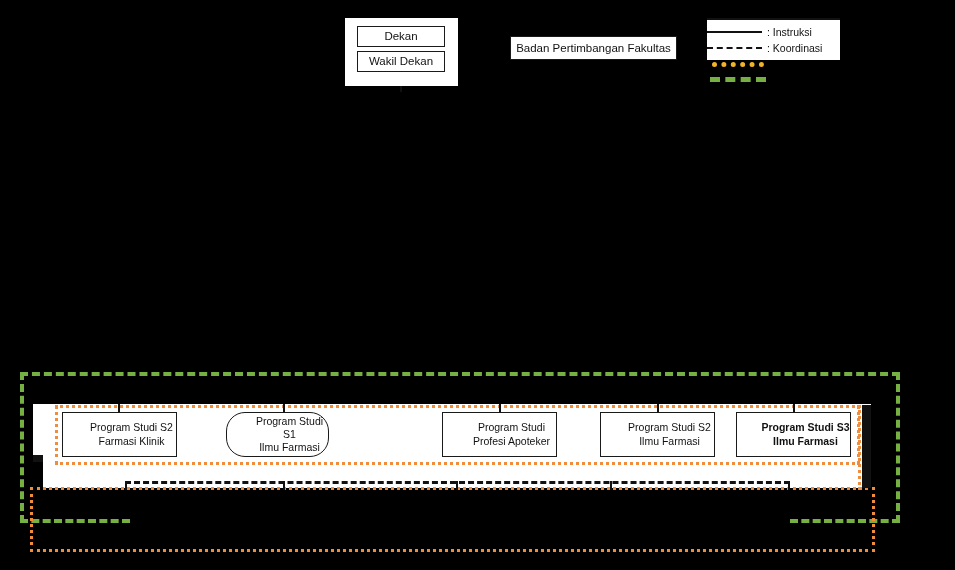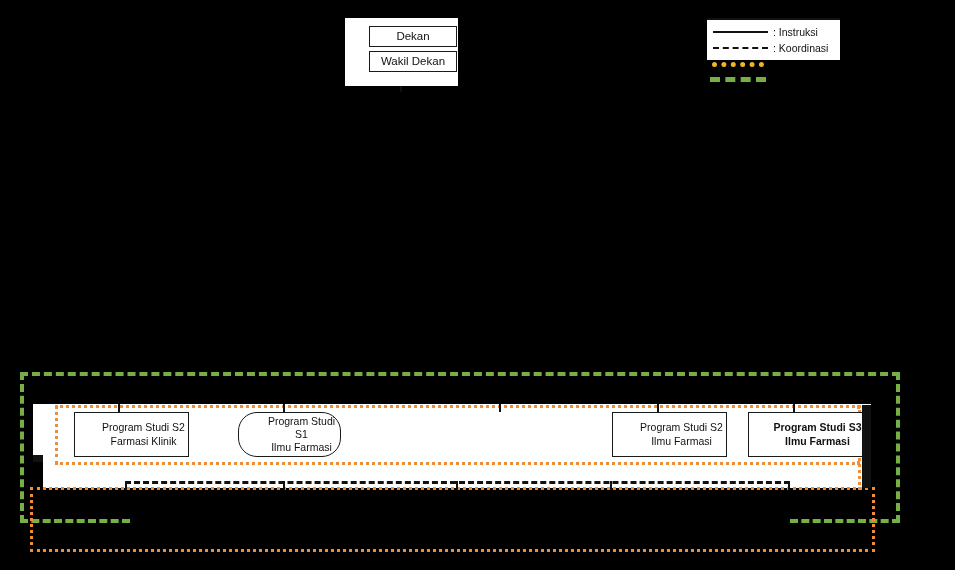--- a/index.html
+++ b/index.html
@@ -8,36 +8,36 @@
 
   .stage{position:absolute;left:0;top:0;width:955px;height:570px;}
 
   
   .panel{position:absolute;background:#ffffff;}
 
   
   .obox{position:absolute;background:#ffffff;border:1.6px solid #1a1a1a;
         box-sizing:border-box;display:flex;align-items:center;
         justify-content:center;text-align:center;line-height:1.25;
-        color:#111;font-size:11.5px;margin-left:12px;}
+        color:#111;font-size:11.5px;}
   .obox.thin{border-width:1.2px;}
 
   
   #dekan-panel{left:345px;top:18px;width:113px;height:68px;}
   #box-dekan{left:357px;top:26px;width:88px;height:21px;font-size:11.5px;}
   #box-wakil{left:357px;top:51px;width:88px;height:21px;font-size:11.5px;}
   #stub-dekan{position:absolute;left:400px;top:86px;width:2px;height:6px;background:#111;}
 
   #box-badan{left:510px;top:36px;width:167px;height:24px;font-size:11.5px;}
 
   
   #legend-panel{left:707px;top:20px;width:133px;height:40px;border:0;}
   #legend{position:absolute;left:707px;top:20px;width:133px;height:40px;
           display:flex;flex-direction:column;justify-content:center;gap:4px;
-          padding-left:6px;box-sizing:border-box;}
+          box-sizing:border-box;}
   .legend-row{display:flex;align-items:center;gap:5px;font-size:10.5px;color:#111;}
   .lg-solid{width:55px;height:0;border-top:2px solid #111;}
   .lg-dash{width:55px;height:0;border-top:2.6px dashed #111;}
   #legend-topline{position:absolute;left:707px;top:18px;width:133px;height:2px;background:#111;}
 
   #legend-orange{position:absolute;left:712px;top:62px;width:52px;height:0;
                  border-top:5px dotted #f0b429;}
   #legend-green{position:absolute;left:710px;top:77px;width:56px;height:0;
                 border-top:5px dashed #76b043;}
 
@@ -94,20 +94,23 @@
   <div class="obox" id="box-dekan">
     <span>Dekan</span>
   </div>
 
   <div class="obox" id="box-wakil">
     <span>Wakil Dekan</span>
   </div>
 
   <div id="stub-dekan"></div>
 
+  <div class="obox thin" id="box-badan">
+    <span>Badan Pertimbangan Fakultas</span>
+  </div>
 
   <div id="legend-topline"></div>
   <div class="panel" id="legend-panel"></div>
   <div id="legend">
     <div class="legend-row">
       <span class="lg-solid"></span>
       <span>: Instruksi</span>
     </div>
     <div class="legend-row">
       <span class="lg-dash"></span>
@@ -149,20 +152,26 @@
     </span>
   </div>
 
   <div class="obox prodi" id="prodi-2">
     <span>
       <span>Program Studi S1</span><br>
       <span>Ilmu Farmasi</span>
     </span>
   </div>
 
+  <div class="obox prodi" id="prodi-3">
+    <span>
+      <span>Program Studi</span><br>
+      <span>Profesi Apoteker</span>
+    </span>
+  </div>
 
   <div class="obox prodi" id="prodi-4">
     <span>
       <span>Program Studi S2</span><br>
       <span>Ilmu Farmasi</span>
     </span>
   </div>
 
   <div class="obox prodi" id="prodi-5">
     <span>

